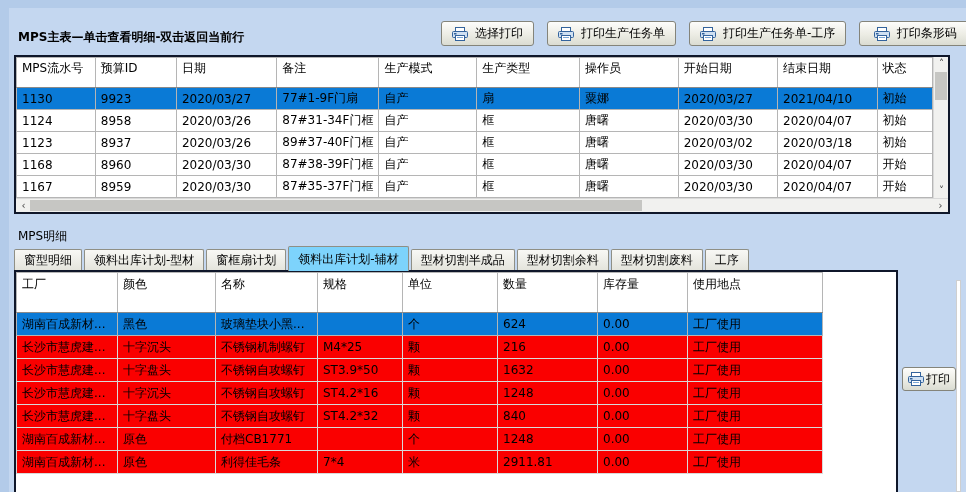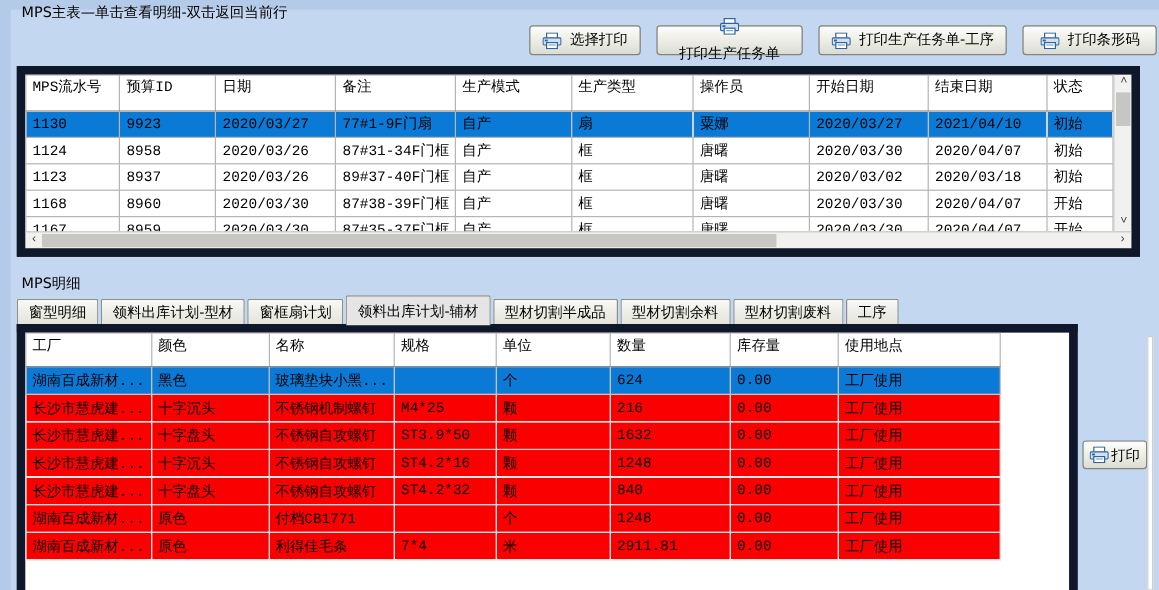--- a/index.html
+++ b/index.html
@@ -4,47 +4,47 @@
 <style>
   * { margin:0; padding:0; box-sizing:border-box; }
   html,body { width:966px; height:492px; overflow:hidden; }
   body { font-family:"DejaVu Sans","Liberation Sans",sans-serif; font-size:12px; color:#000; background:var(--bg,#c4d7f0); }
   .page { position:relative; width:966px; height:492px; background:var(--bg,#c4d7f0); overflow:hidden; }
   .page::before { content:""; position:absolute; left:0; top:0; right:0; height:8px; background:#b3cbe9; }
   .page::after  { content:""; position:absolute; left:0; top:0; width:9px; bottom:0; background:#b3cbe9; }
   .layer { position:absolute; inset:0; z-index:1; }
 
   .section-title { position:absolute; white-space:nowrap; }
-  #master-title { left:18px; top:2px; }
+  #master-title { left:18px; top:29px;font-weight:bold; }
   #detail-title { left:18px; top:228px; }
 
   
   .btnrow { position:absolute; left:441px; top:21px; display:flex; gap:13px; }
   .btn { display:inline-flex; align-items:center; justify-content:center; gap:7px; height:25px;
          border:1px solid #84847a; border-radius:3px; cursor:pointer;
          background:linear-gradient(#fdfdfb,#ececе4 55%,#dadcd2);
          background:linear-gradient(#fdfdfb,#ecece4 55%,#dadcd2);
          font:inherit; color:#000; padding:0 10px; white-space:nowrap; }
   .btnrow .btn:nth-child(1){ min-width:92px; }
-  .btnrow .btn:nth-child(2){ min-width:122px;flex-direction:column; }
+  .btnrow .btn:nth-child(2){ min-width:122px; }
   .btnrow .btn:nth-child(3){ min-width:152px; }
   .btnrow .btn:nth-child(4){ min-width:112px; }
   #detail-print { position:absolute; left:902px; top:367px; min-width:54px; height:24px; padding:0 5px; gap:2px; }
 
   
-  .grid-box { position:absolute; background:#404040; border:7px solid #0f172a; overflow:hidden;font-family:Liberation Mono, monospace; }
+  .grid-box { position:absolute; background:#fdba74; border:2px solid #0f172a; overflow:hidden; }
   #master-grid { left:14px; top:55px; width:936px; height:159px; }
   #detail-grid { left:14px; top:270px; width:884px; height:222px; border-bottom:none; }
   .tbl-zone { position:absolute; left:0; top:0; right:0; bottom:0; overflow:hidden; background:#fff; }
   #master-grid .tbl-zone { right:15px; bottom:14px; }
 
   table { border-collapse:collapse; table-layout:fixed; }
   th,td { border:1px solid var(--line,#b5b5b5); white-space:nowrap; overflow:hidden; text-align:left; font-weight:normal; }
   thead th { background:#fff; vertical-align:top; padding:3px 5px; height:30px; line-height:14px; border-bottom-color:#8a8a8a; }
-  #detail-table thead th { height:28px; line-height:17px; }
+  #detail-table thead th { height:40px; line-height:17px; }
   tbody td { height:22px; padding:0 5px; }
   #detail-table tbody td { height:23px; }
   tbody tr.sel td { background:var(--sel,#0a7ad6); }
   tbody tr.alert td { background:var(--alert,#fa0000); border-color:#d9d9d9; }
   tbody tr.blank td { background:#fff; }
   tr { cursor:default; }
 
   
   .vscroll { position:absolute; right:0; top:0; width:15px; bottom:14px; background:#f1f1ef; border-left:1px solid #d9d9d9; }
   .hscroll { position:absolute; left:0; right:0; bottom:0; height:14px; background:#f1f1ef; border-top:1px solid #d9d9d9; }
@@ -53,21 +53,21 @@
   .hscroll .left { left:0; }  .hscroll .right { right:0; }
   .sb-thumb { position:absolute; background:#c6c6c3; cursor:pointer; }
   .vscroll .sb-thumb { left:1px; right:1px; top:15px; height:28px; }
   .hscroll .sb-thumb { top:1px; bottom:1px; left:14px; width:612px; }
 
   
   .tabs { position:absolute; left:14px; top:245px; height:25px; display:flex; align-items:flex-end; z-index:3; }
   .tab { height:21px; line-height:20px; padding:0 9px; margin-right:2px; white-space:nowrap; cursor:pointer;
          border:1px solid #8f8f85; border-bottom:none; border-radius:2px 2px 0 0;
          background:linear-gradient(#f8f8f5,#e4e4dc); }
-  .tab.active { height:25px; line-height:24px; background:#e5e5e5; position:relative; z-index:4; margin-bottom:-1px; }
+  .tab.active { height:25px; line-height:24px; background:#7dd3fc; position:relative; z-index:4; margin-bottom:-1px; }
 
   .right-strip { position:absolute; left:956px; top:280px; width:5px; height:212px; background:#fff; border:1px solid #cfcfcf; }
   .icon { display:inline-flex; flex:none; }
 </style>
 </head>
 <body>
 
 <div class="page">
   <div class="layer">
 

